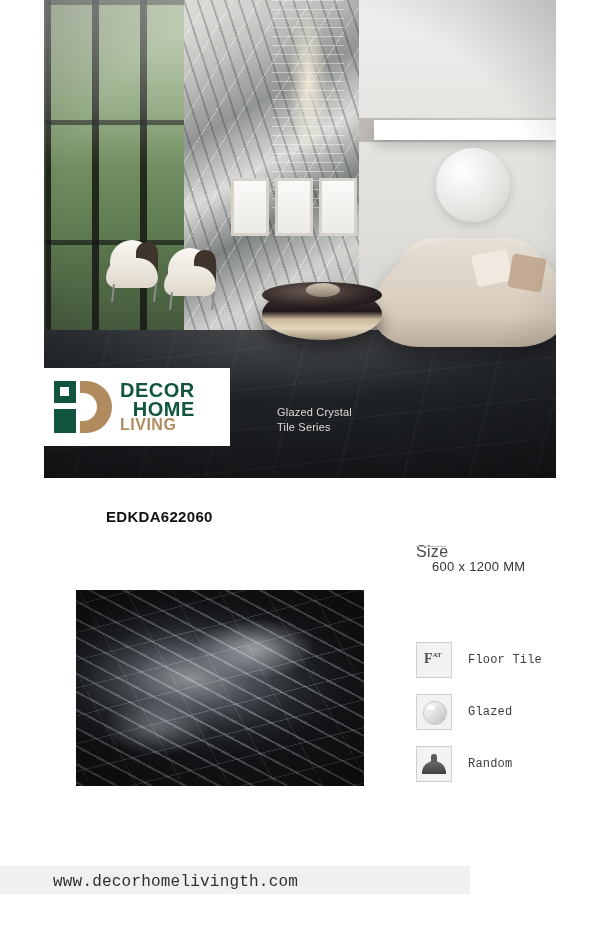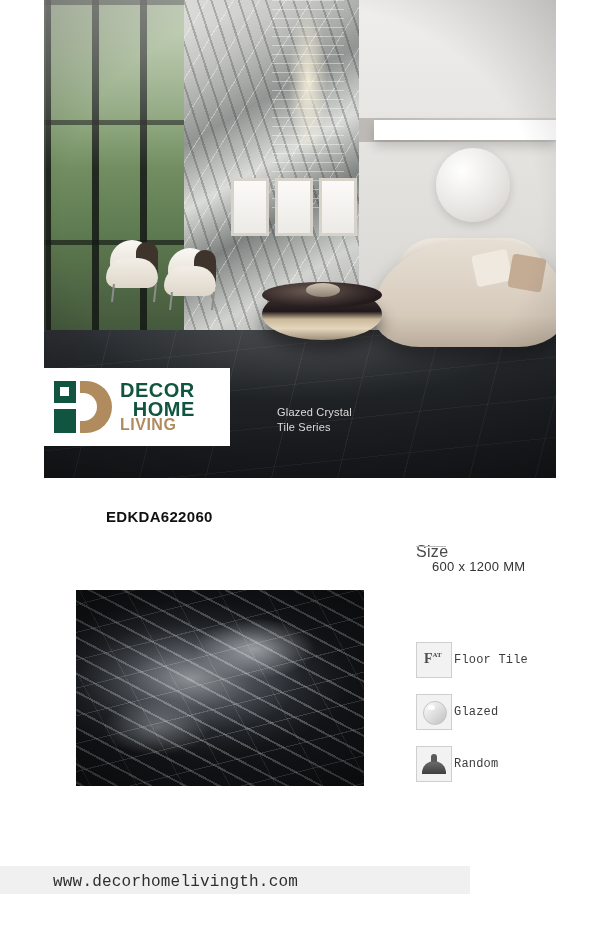--- a/index.html
+++ b/index.html
@@ -348,21 +348,21 @@
     color: #333333;
     letter-spacing: .3px;
     margin-left: 16px;
   }
 
   .feature {
     position: absolute;
     left: 416px;
     display: flex;
     align-items: center;
-    gap: 2px;
+    gap: 16px;
   }
   .f1 { top: 642px; }
   .f2 { top: 694px; }
   .f3 { top: 746px; }
 
   .feat-icon {
     width: 34px; height: 34px;
     border: 1px solid #cfcfcf;
     background: #f2f2f2;
     position: relative;

